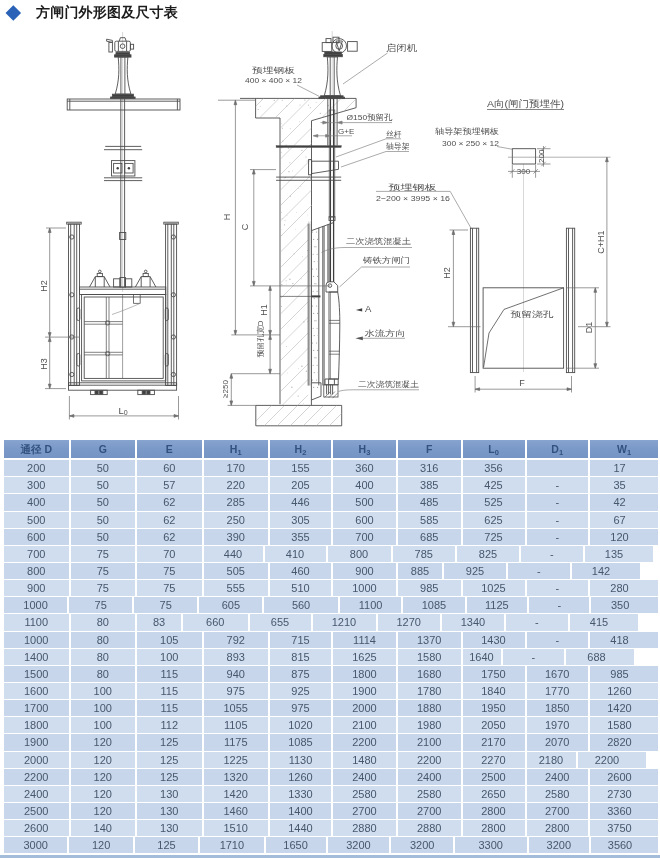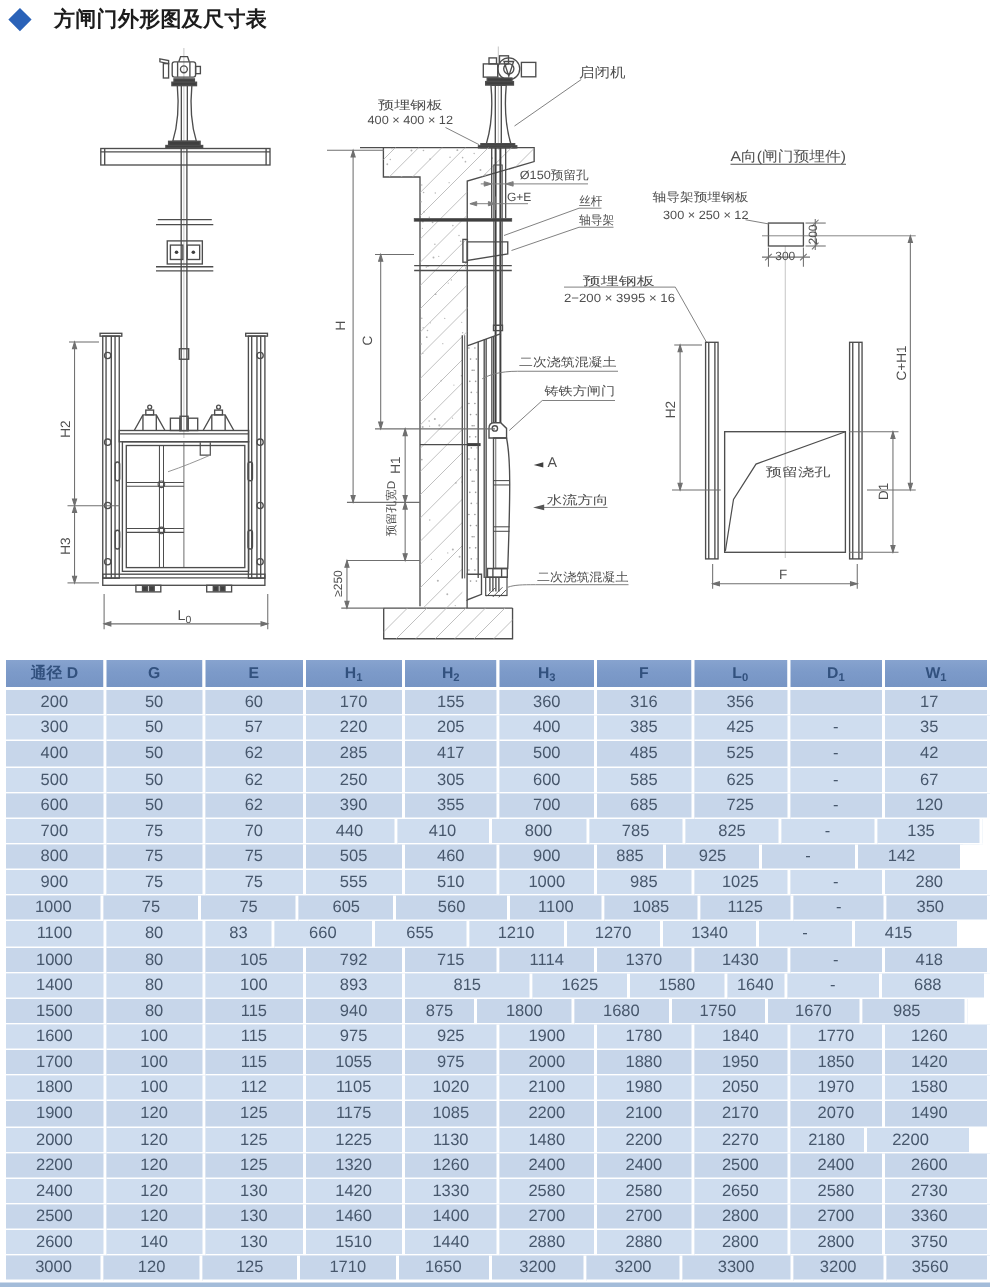--- a/index.html
+++ b/index.html
@@ -901,21 +901,21 @@
 <div style="width:64.0px">425</div>
 <div style="width:63.5px">-</div>
 <div style="width:70.0px;padding-right:9px">35</div>
 </div>
 
 <div class="rw a">
 <div style="width:66.5px">400</div>
 <div style="width:66.5px">50</div>
 <div style="width:66.5px">62</div>
 <div style="width:66.5px">285</div>
-<div style="width:63.0px">417</div>
+<div style="width:63.0px">446</div>
 <div style="width:65.0px">500</div>
 <div style="width:64.5px">485</div>
 <div style="width:64.0px">525</div>
 <div style="width:63.5px">-</div>
 <div style="width:70.0px;padding-right:9px">42</div>
 </div>
 
 <div class="rw b">
 <div style="width:66.5px">500</div>
 <div style="width:66.5px">50</div>
@@ -1018,34 +1018,34 @@
 <div style="width:64.0px">1430</div>
 <div style="width:63.5px">-</div>
 <div style="width:70.0px;padding-right:9px">418</div>
 </div>
 
 <div class="rw b">
 <div style="width:66.5px">1400</div>
 <div style="width:66.5px">80</div>
 <div style="width:66.5px">100</div>
 <div style="width:66.5px">893</div>
-<div style="width:85px">815</div>
+<div style="width:63.0px">815</div>
 <div style="width:65.0px">1625</div>
 <div style="width:64.5px">1580</div>
 <div style="width:40px">1640</div>
 <div style="width:63.5px">-</div>
 <div style="width:70.0px;padding-right:7px">688</div>
 </div>
 
 <div class="rw a">
 <div style="width:66.5px">1500</div>
 <div style="width:66.5px">80</div>
 <div style="width:66.5px">115</div>
 <div style="width:66.5px">940</div>
-<div style="width:48px">875</div>
+<div style="width:63.0px">875</div>
 <div style="width:65.0px">1800</div>
 <div style="width:64.5px">1680</div>
 <div style="width:64.0px">1750</div>
 <div style="width:63.5px">1670</div>
 <div style="width:70.0px;padding-right:9px">985</div>
 </div>
 
 <div class="rw b">
 <div style="width:66.5px">1600</div>
 <div style="width:66.5px">100</div>
@@ -1088,21 +1088,21 @@
 <div class="rw a">
 <div style="width:66.5px">1900</div>
 <div style="width:66.5px">120</div>
 <div style="width:66.5px">125</div>
 <div style="width:66.5px">1175</div>
 <div style="width:63.0px">1085</div>
 <div style="width:65.0px">2200</div>
 <div style="width:64.5px">2100</div>
 <div style="width:64.0px">2170</div>
 <div style="width:63.5px">2070</div>
-<div style="width:70.0px;padding-right:9px">1490</div>
+<div style="width:70.0px;padding-right:9px">2820</div>
 </div>
 
 <div class="rw b">
 <div style="width:66.5px">2000</div>
 <div style="width:66.5px">120</div>
 <div style="width:66.5px">125</div>
 <div style="width:66.5px">1225</div>
 <div style="width:63.0px">1130</div>
 <div style="width:65.0px">1480</div>
 <div style="width:64.5px">2200</div>

